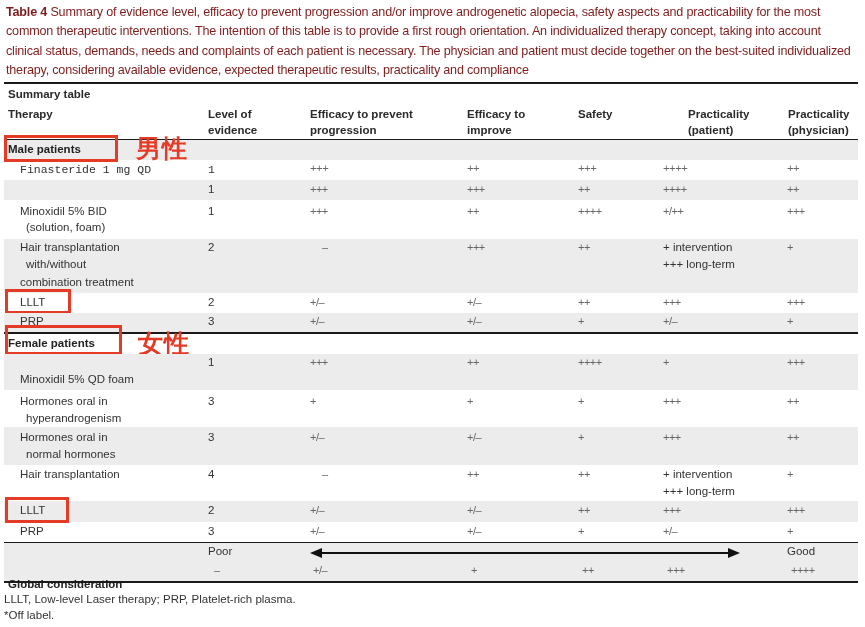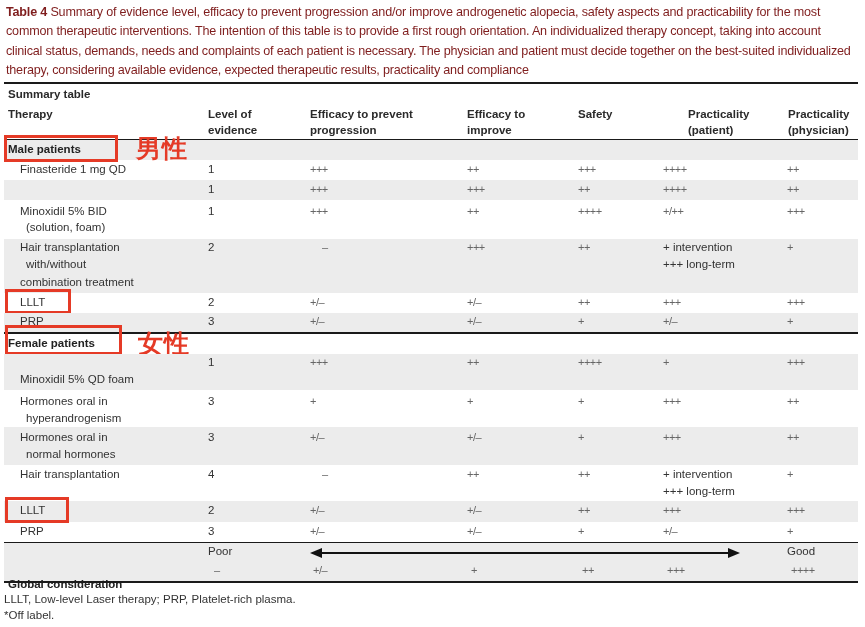--- a/index.html
+++ b/index.html
@@ -47,21 +47,21 @@
   <div class="cell hdr" style="left:636px; top:24px; width:80px;margin-left:48px;">Practicality (patient)</div>
   <div class="cell hdr" style="left:784px; top:24px; width:72px;">Practicality (physician)</div>
   <div class="rule-thin" style="top:57px;"></div>
 
   <div class="row shade" style="top:58px; height:20px;">
     <div class="cell group" style="left:4px; top:1px;">Male patients</div>
   </div>
   <div class="redbox" style="left:0px; top:53px; width:114px; height:27px;"></div>
   <div class="cn" style="left:132px; top:50px;">男性</div>
 
-  <div class="row" style="top:78px; height:28px;">
+  <div class="row" style="top:78px; height:28px;font-family:Liberation Mono, monospace;">
     <div class="cell" style="left:16px; top:1px;">Finasteride 1 mg QD</div>
     <div class="cell" style="left:204px; top:1px;">1</div>
     <div class="cell sym" style="left:306px; top:1px;">+++</div>
     <div class="cell sym" style="left:463px; top:1px;">++</div>
     <div class="cell sym" style="left:574px; top:1px;">+++</div>
     <div class="cell sym" style="left:659px; top:1px;">++++</div>
     <div class="cell sym" style="left:783px; top:1px;">++</div>
   </div>
   <div class="row shade" style="top:98px; height:20px;">
     <div class="cell" style="left:204px; top:1px;">1</div>

